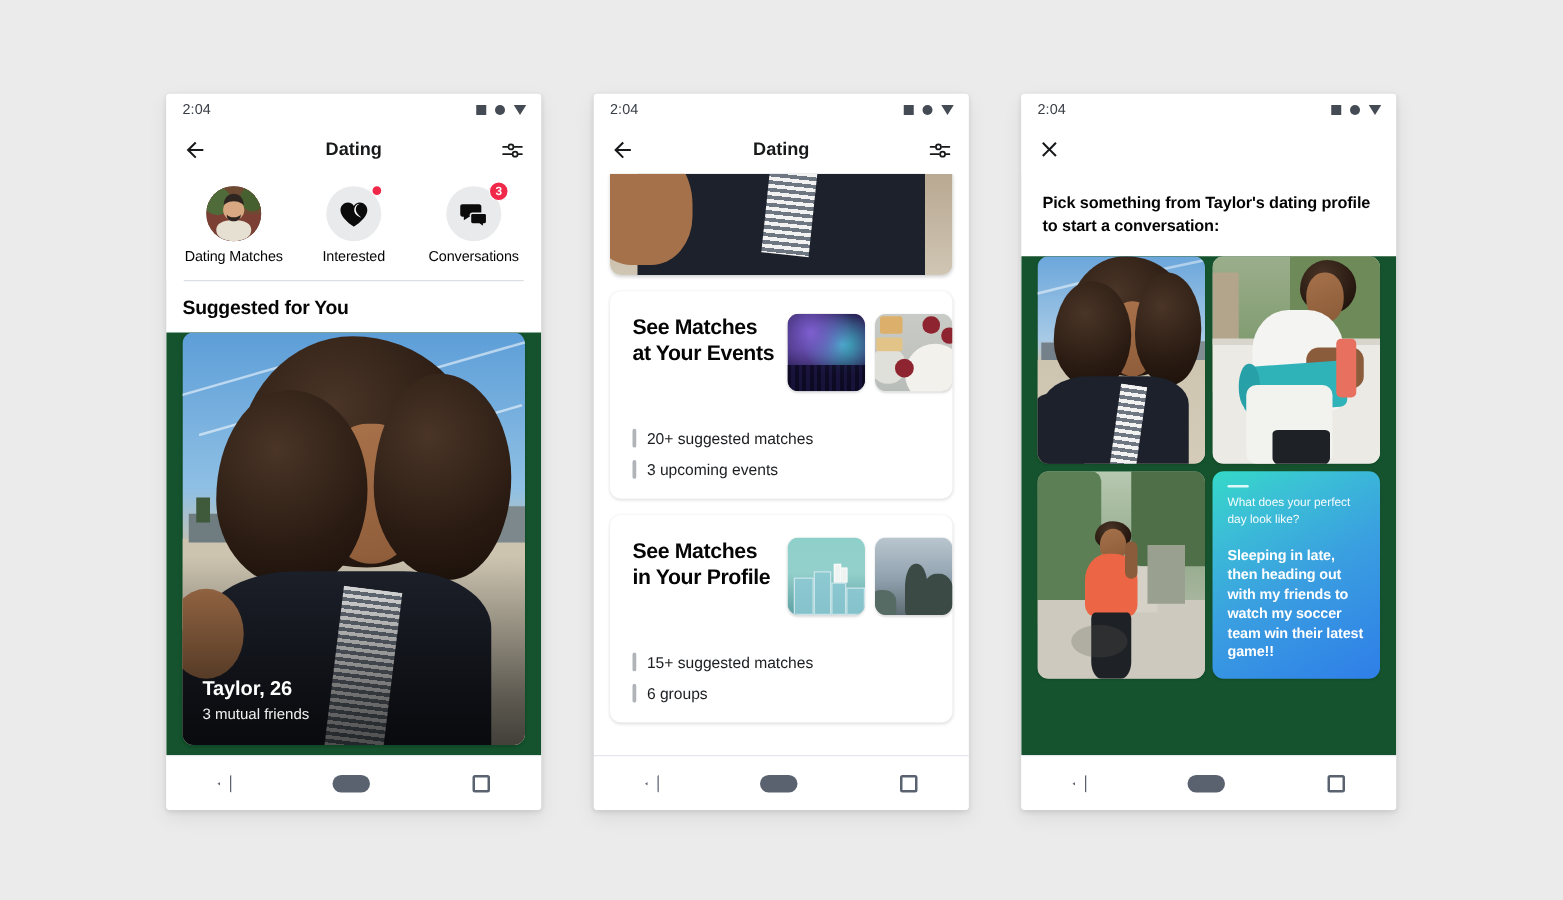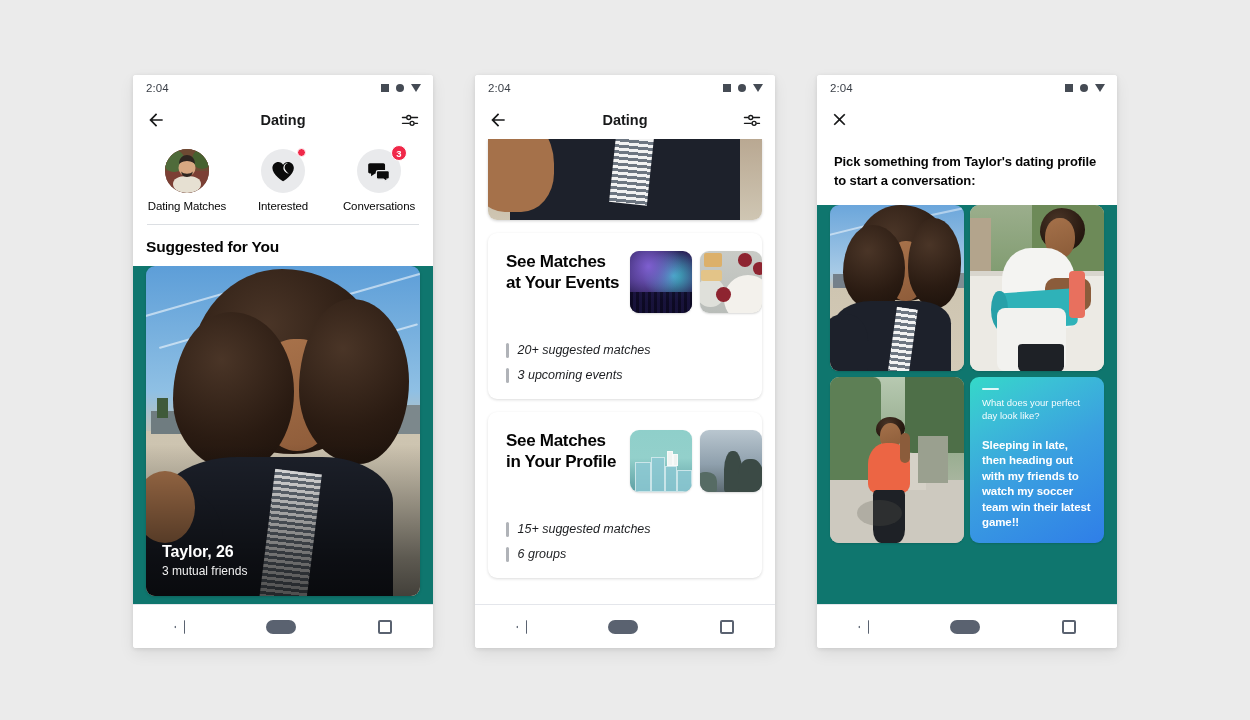--- a/index.html
+++ b/index.html
@@ -84,21 +84,21 @@
   }
   .divider { height: 1px; background: #dcdfe3; margin: 0 14px; }
 
   
   .section-title {
     font-size: 15.5px; font-weight: 700; color: #050505;
     padding: 13px 13px 10px 13px; letter-spacing: -0.2px;
   }
 
   
-  .scroll { flex: 1 1 auto; overflow: hidden; position: relative; background: #0f766e; }
+  .scroll { flex: 1 1 auto; overflow: hidden; position: relative; background: #14532d; }
   .photo-card {
     margin: 0 13px; height: 330px; border-radius: 9px;
     position: relative; overflow: hidden;
     box-shadow: 0 1px 3px rgba(0,0,0,.18);
   }
   .photo-card .overlay {
     position: absolute; left: 0; right: 0; bottom: 0; height: 46%;
     background: linear-gradient(to bottom, rgba(0,0,0,0) 0%, rgba(0,0,0,.55) 75%, rgba(0,0,0,.68) 100%);
   }
   .photo-card .caption { position: absolute; left: 16px; bottom: 18px; }
@@ -134,21 +134,21 @@
   }
   .mc-top { display: flex; align-items: flex-start; padding: 0 0 0 18px; }
   .mc-title { font-size: 17px; font-weight: 700; color: #050505; line-height: 1.25; letter-spacing: -0.3px; }
   .mc-thumbs { margin-left: auto; display: flex; gap: 8px; padding-right: 0; }
   .thumb {
     width: 62px; height: 62px; border-radius: 9px; flex: 0 0 62px;
     overflow: hidden; position: relative;
     box-shadow: 0 1px 2px rgba(0,0,0,.15);
   }
   .mc-stats { margin-top: 30px; padding: 0 18px; }
-  .stat-row { display: flex; align-items: flex-start; margin-bottom: 10px; font-style: italic; }
+  .stat-row { display: flex; align-items: flex-end; margin-bottom: 10px; }
   .stat-row:last-child { margin-bottom: 0; }
   .stat-bar { width: 2.5px; height: 15px; background: #b0b3b8; border-radius: 2px; margin-right: 9px; }
   .stat-text { font-size: 12.5px; color: #1c1e21; }
 
   
   .art-concert { position: absolute; inset: 0; background:
       radial-gradient(ellipse at 30% 25%, #7e5fd0 0%, rgba(126,95,208,0) 55%),
       radial-gradient(ellipse at 70% 40%, #3fb8c8 0%, rgba(63,184,200,0) 50%),
       linear-gradient(#2a1f55 0%, #3b2a6d 45%, #14102e 100%); }
   .art-concert::after { content:""; position: absolute; left:0; right:0; bottom:0; height: 34%;

